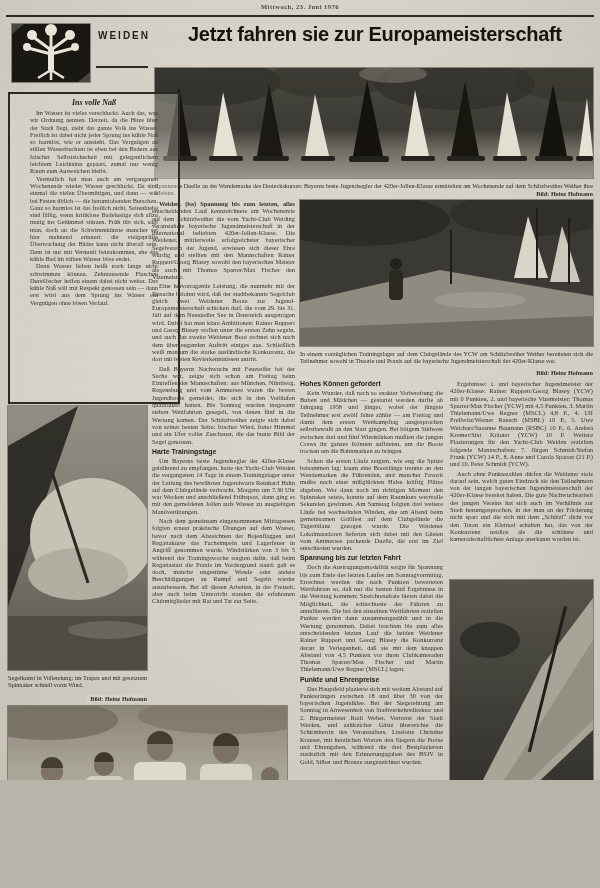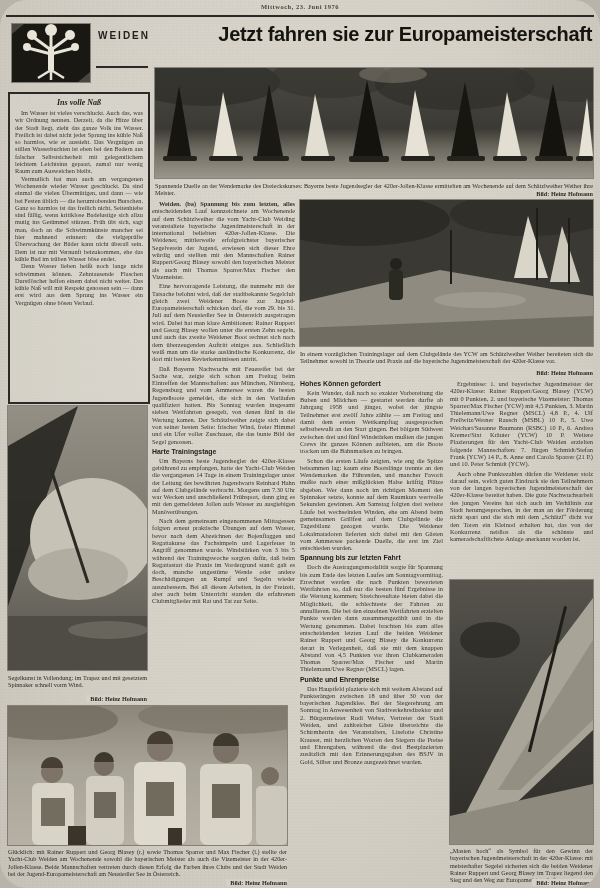--- a/index.html
+++ b/index.html
@@ -1,36 +1,36 @@
 <!DOCTYPE html>
 <html><head>
 <meta charset="utf-8">
 <style>
   html,body{margin:0;padding:0;background:#b8b4aa;}
-  .page{position:relative;width:600px;height:888px;overflow:hidden;
+  .page{position:relative;width:600px;height:780px;overflow:hidden;
     background:radial-gradient(ellipse at 50% 38%,#dcd8ce 0%,#d5d1c7 55%,#c7c3b9 100%);
-    font-family:"Liberation Serif",serif;color:#36332d;border-radius:27px;}
+    font-family:"Liberation Serif",serif;color:#36332d;}
   .grain{position:absolute;inset:0;pointer-events:none;opacity:.25;
     background:repeating-linear-gradient(0deg,rgba(120,115,105,.08) 0 1px,transparent 1px 3px),
                repeating-linear-gradient(90deg,rgba(120,115,105,.06) 0 1px,transparent 1px 4px);}
   .abs{position:absolute;}
   .date{top:3px;left:0;width:600px;text-align:center;font-size:6.5px;font-weight:bold;color:#4a473f;letter-spacing:.5px;}
   .toprule{top:15px;left:6px;width:588px;height:2px;background:#2b2a26;}
   .logo-box{left:12px;top:24px;width:78px;height:58px;background:#1b1a17;outline:1px solid #111;}
   .section-label{left:98px;top:30px;font-family:"Liberation Sans",sans-serif;font-weight:bold;font-size:10px;letter-spacing:2px;color:#201f1b;}
   .label-rule{left:96px;top:66px;width:52px;height:1.5px;background:#2b2a26;}
-  .headline{left:188px;top:24px;width:404px;text-align:right;font-family:"Liberation Sans",sans-serif;
+  .headline{left:188px;top:24px;width:404px;text-align:left;font-family:"Liberation Sans",sans-serif;
     font-weight:bold;font-size:20px;line-height:1.05;color:#15140f;letter-spacing:-.3px;}
   .subhead-line{left:172px;top:55px;width:424px;text-align:center;font-family:"Liberation Sans",sans-serif;
     font-weight:bold;font-size:7.5px;color:#3c3a33;}
   .photo{outline:1px solid rgba(40,38,34,.45);}
   .photo svg{display:block;width:100%;height:100%;}
   .caption{font-size:6.2px;line-height:1.18;text-align:justify;color:#2d2a25;overflow:hidden;}
   .caption .credit{position:absolute;right:0;bottom:0;background:#d5d1c7;padding-left:4px;font-weight:bold;}
-  .glosse{left:8px;top:92px;width:128px;height:300px;border:2px solid #2b2a26;padding:4px 5px;overflow:hidden;background:rgba(222,218,208,.35);}
+  .glosse{left:8px;top:92px;width:128px;height:300px;border:2px solid #2b2a26;padding:4px 20px;overflow:hidden;background:rgba(222,218,208,.35);}
   .glosse h3{margin:0 0 2px;text-align:center;font-size:8px;font-style:italic;font-weight:bold;color:#1e1d18;}
   .glosse p{margin:0;text-indent:6px;font-size:6.3px;line-height:1.16;text-align:justify;}
   .col{font-size:6.4px;line-height:1.14;text-align:justify;overflow:hidden;}
   .col p{margin:0 0 2px;text-indent:7px;}
   .col p.lede::first-line{font-weight:bold;}
   .col h4{margin:3px 0 1px;font-family:"Liberation Sans",sans-serif;font-weight:bold;font-size:6.9px;color:#1e1d18;}
 </style>
 </head>
 <body>
 

